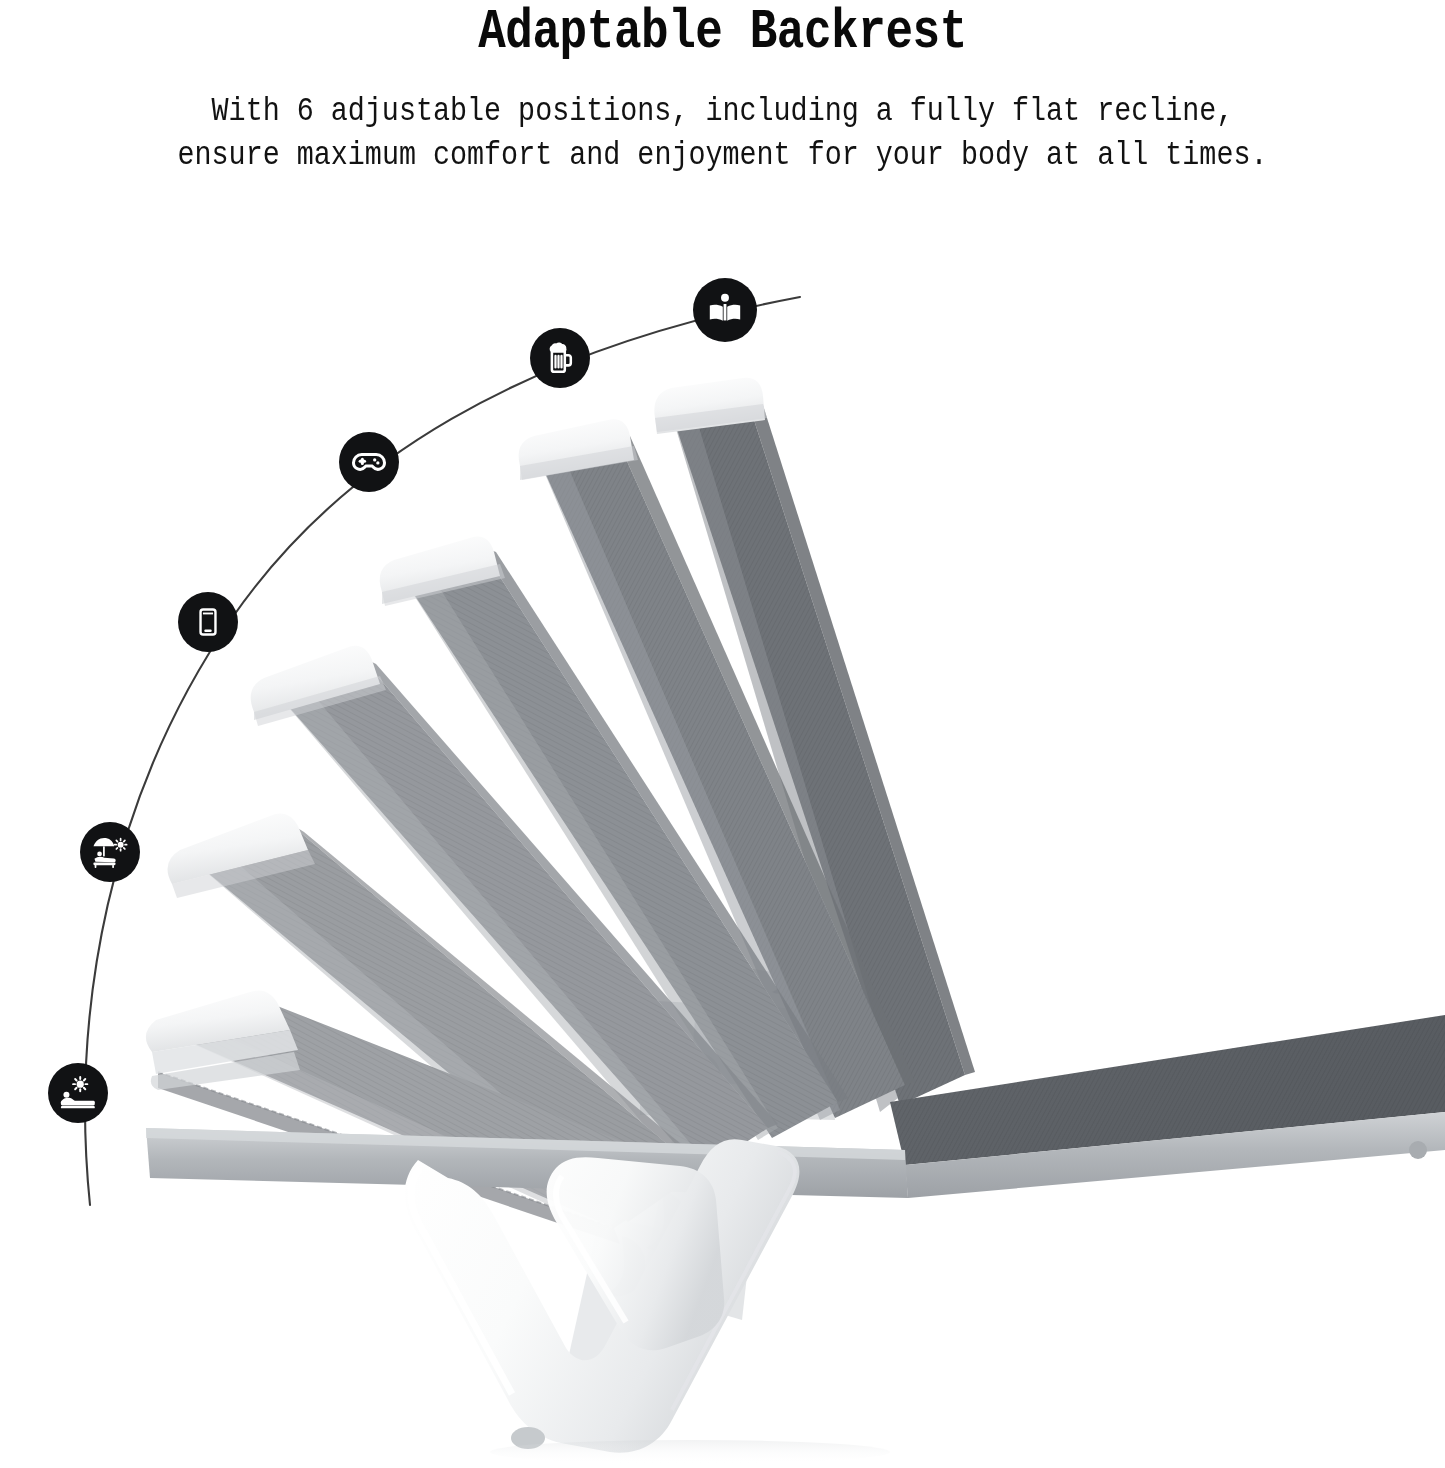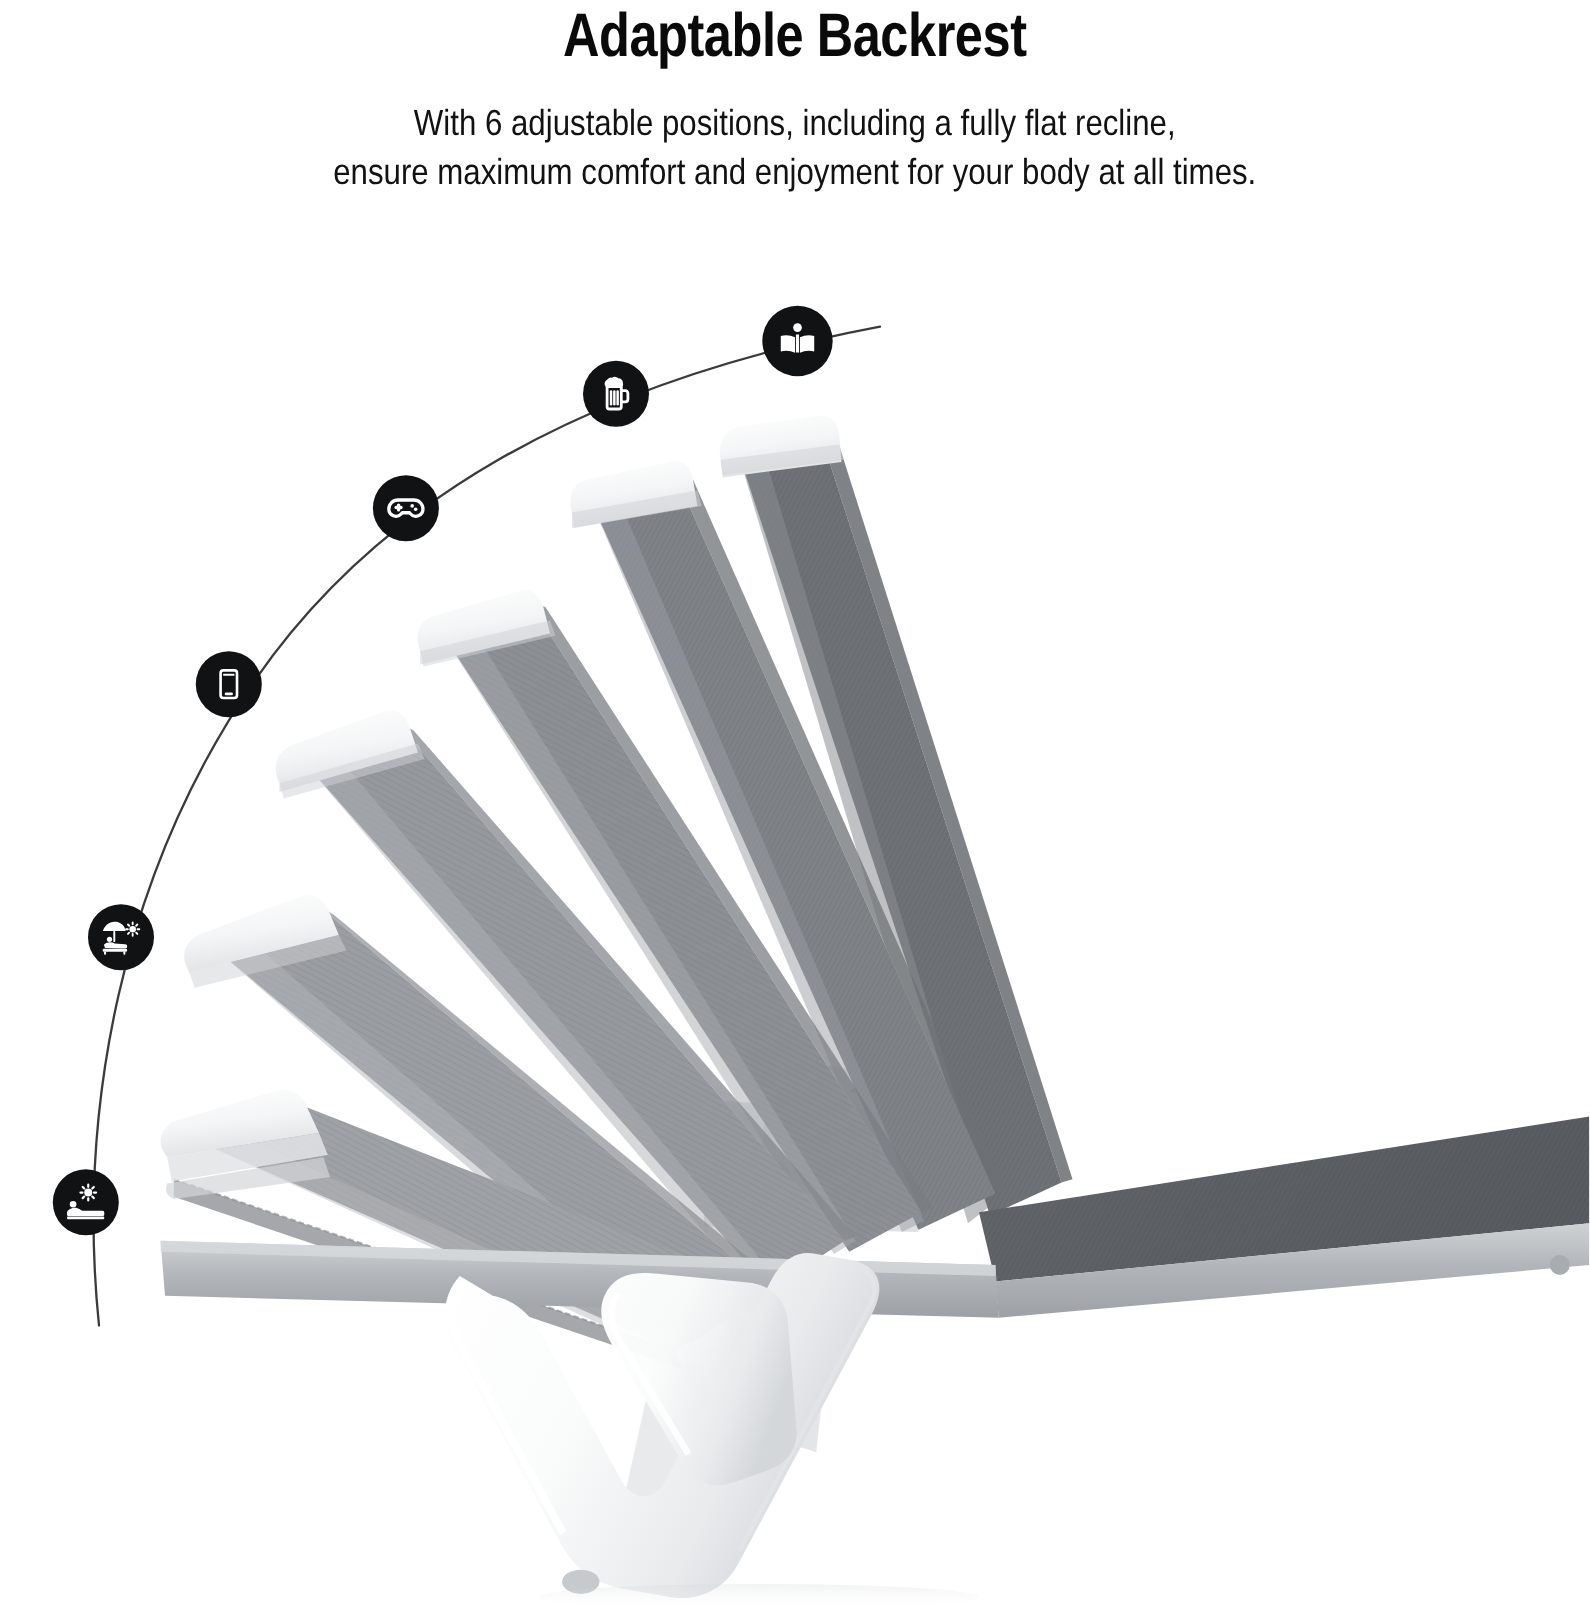--- a/index.html
+++ b/index.html
@@ -2,21 +2,21 @@
 <html><head>
 <meta charset="utf-8">
 <style>
   html,body{margin:0;padding:0;}
   body{
     width:1445px;height:1468px;
     background:#ffffff;
     font-family:"Liberation Sans","DejaVu Sans",sans-serif;
     overflow:hidden;position:relative;
   }
-  #stage{position:absolute;inset:0;width:1142px;height:1468px;}
+  #stage{position:absolute;inset:0;width:1142px;height:1468px;font-family:Liberation Mono, monospace;}
 
   
   .hdr{position:absolute;left:0;top:0;width:1445px;text-align:center;}
   .title{
     font-size:56px;font-weight:700;color:#0a0a0a;
     letter-spacing:-0.5px;line-height:1.0;
     transform:scaleX(0.82);transform-origin:center top;
     margin-top:4px;white-space:nowrap;
   }
   .sub{

